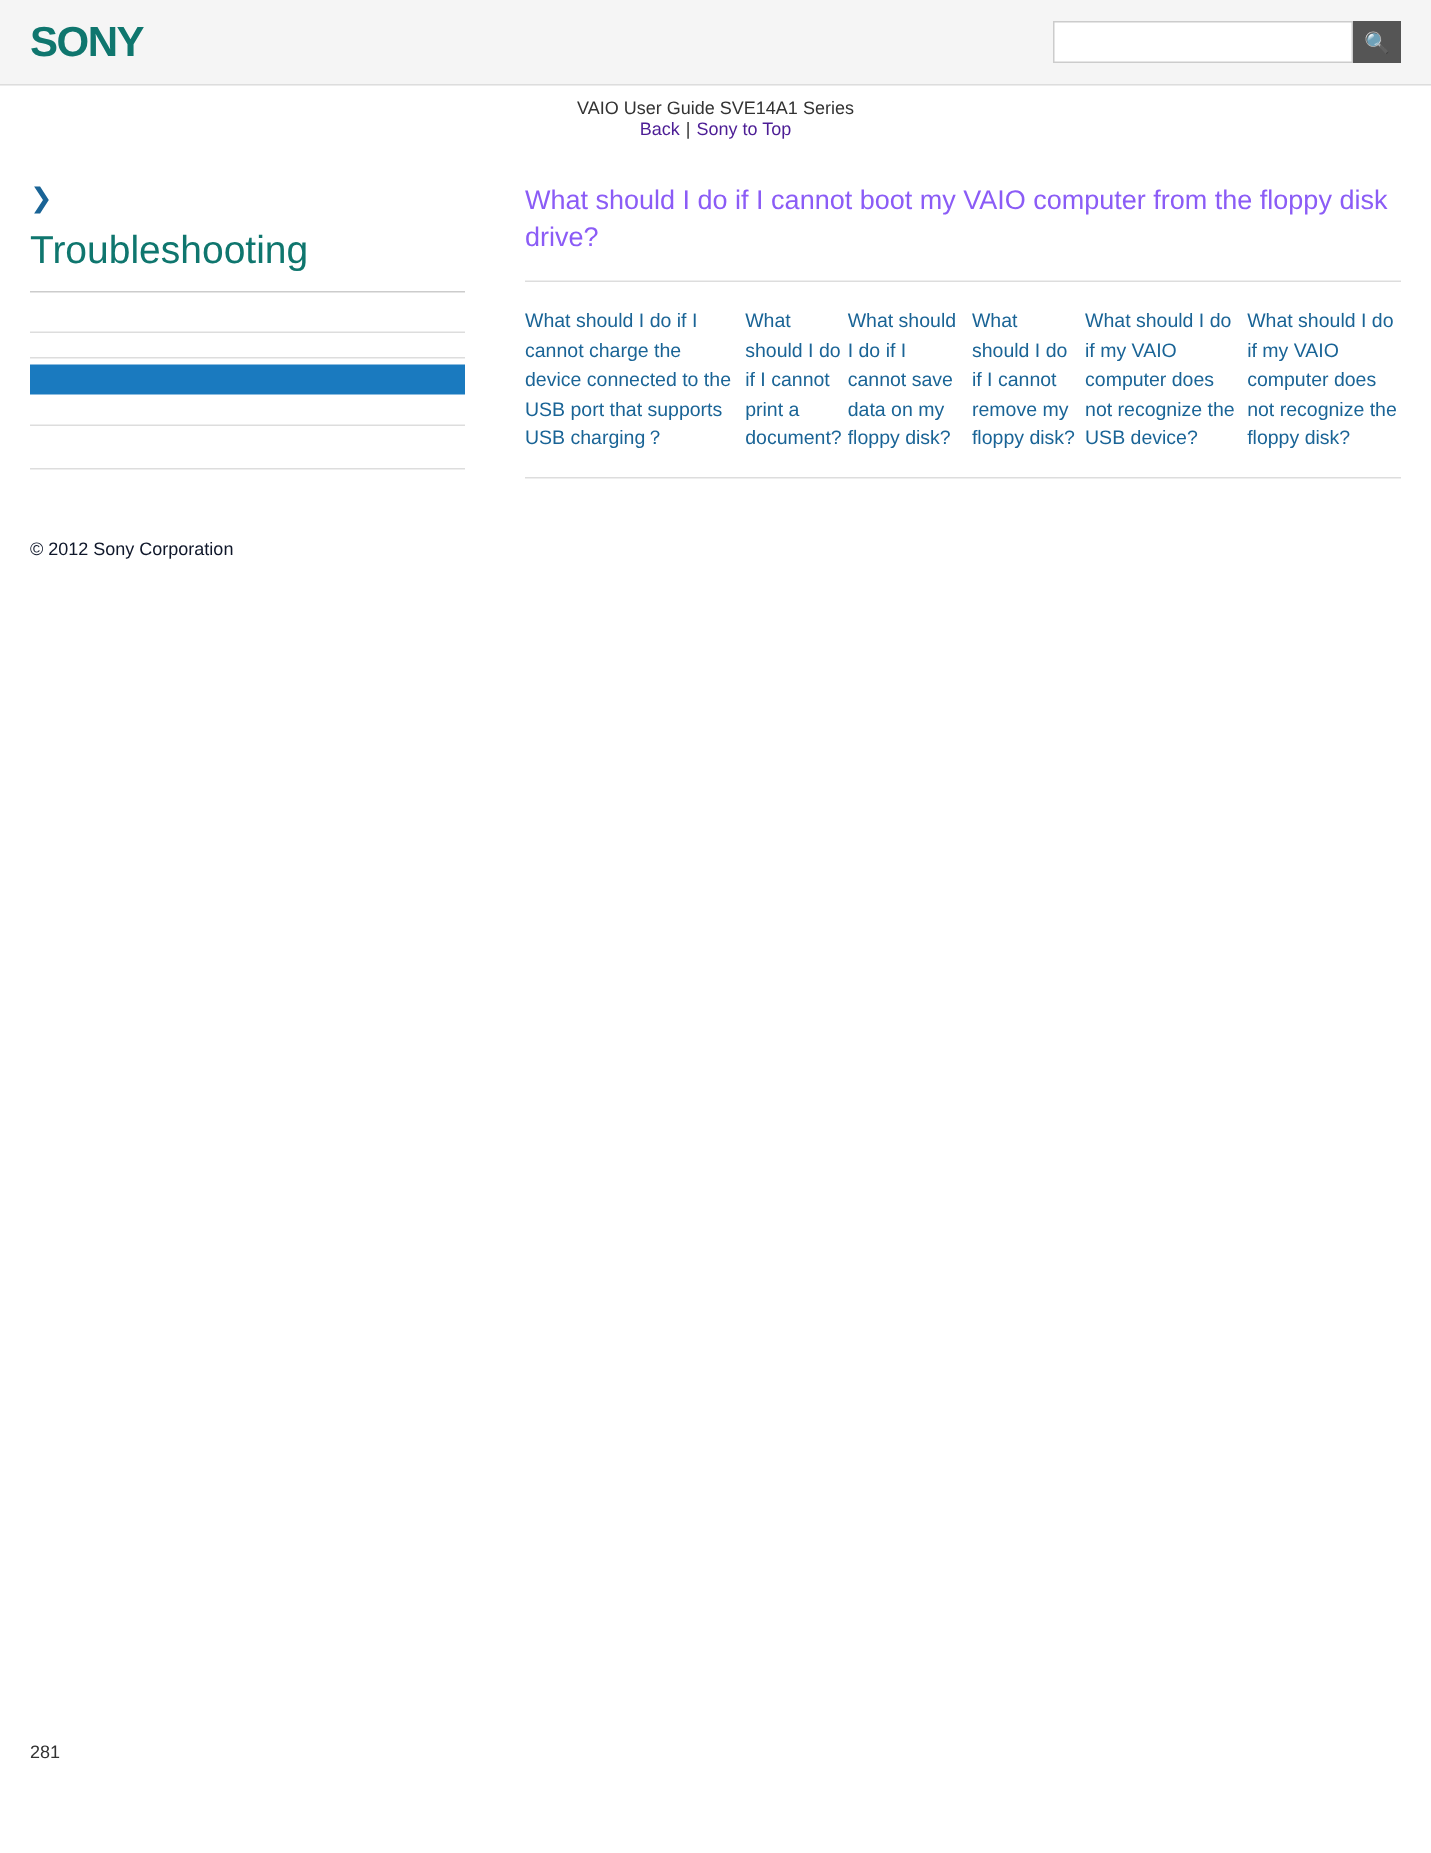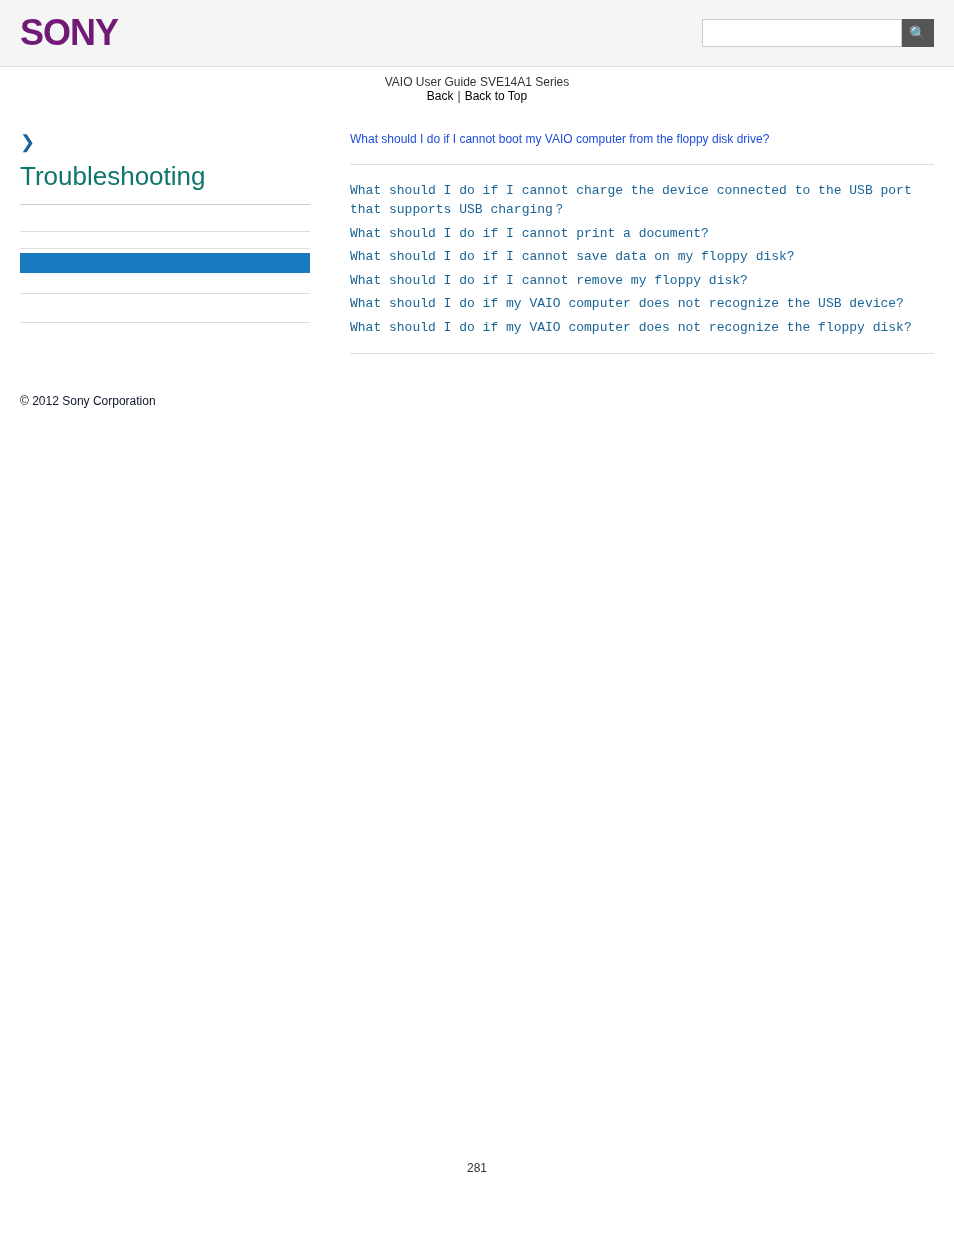--- a/index.html
+++ b/index.html
@@ -21,24 +21,24 @@
     .header {
       display: flex;
       align-items: center;
       justify-content: space-between;
       padding: 12px 20px;
       border-bottom: 1px solid #ddd;
       background: #f5f5f5;
     }
 
     .sony-logo {
-      font-size: 36px;
+      font-size: 28px;
       font-weight: bold;
       font-family: 'Arial Black', Arial, sans-serif;
-      color: #701a75;
+      color: #0f766e;
       letter-spacing: -1px;
     }
 
     .search-container {
       display: flex;
       align-items: center;
     }
 
     .search-input {
       width: 200px;
@@ -73,21 +73,21 @@
       flex-direction: column;
     }
 
     .breadcrumb-nav {
       display: flex;
       gap: 4px;
       align-items: center;
     }
 
     .nav-link {
-      color: #000000;
+      color: #4c1d95;
       text-decoration: none;
       cursor: pointer;
     }
 
     .nav-separator {
       color: #333;
     }
 
     
     .main-content {
@@ -143,42 +143,41 @@
       height: 12px;
     }
 
     
     .content-area {
       flex: 1;
       padding-left: 20px;
     }
 
     .main-link {
-      color: #1d4ed8;
+      color: #8b5cf6;
       text-decoration: none;
-      font-size: 12px;
+      font-size: 18px;
       font-weight: normal;
       line-height: 1.4;
       cursor: pointer;
       display: block;
       margin-bottom: 4px;
     }
 
     .content-divider {
       border: none;
       border-top: 1px solid #ddd;
       margin: 16px 0;
     }
 
     .sub-links {
       display: flex;
-      flex-direction: column;
+      flex-direction: row;
       gap: 4px;
       margin-bottom: 10px;
-      font-family: Liberation Mono, monospace;
     }
 
     .sub-link {
       color: #1a6496;
       text-decoration: none;
       font-size: 13px;
       line-height: 1.5;
       cursor: pointer;
     }
 
@@ -190,21 +189,20 @@
 
     
     .footer {
       padding: 20px 20px;
       font-size: 12px;
       color: #0f172a;
     }
 
     
     .page-number {
-      text-align: center;
       padding: 20px;
       font-size: 12px;
       color: #333;
       position: absolute;
       bottom: 40px;
       left: 0;
       right: 0;
     }
   </style>
 </head>
@@ -218,21 +216,21 @@
       <span>🔍</span>
     </button>
   </div>
 </div>
 
 <div class="breadcrumb-bar">
   <span>VAIO User Guide SVE14A1 Series</span>
   <div class="breadcrumb-nav">
     <a class="nav-link">Back</a>
     <span class="nav-separator">|</span>
-    <a class="nav-link">Back to Top</a>
+    <a class="nav-link">Sony to Top</a>
   </div>
 </div>
 
 <div class="main-content">
 
   <div class="sidebar">
     <span class="chevron-icon">❯</span>
     <h1 class="sidebar-title">Troubleshooting</h1>
     <hr class="sidebar-divider">
     <div class="sidebar-item"></div>

